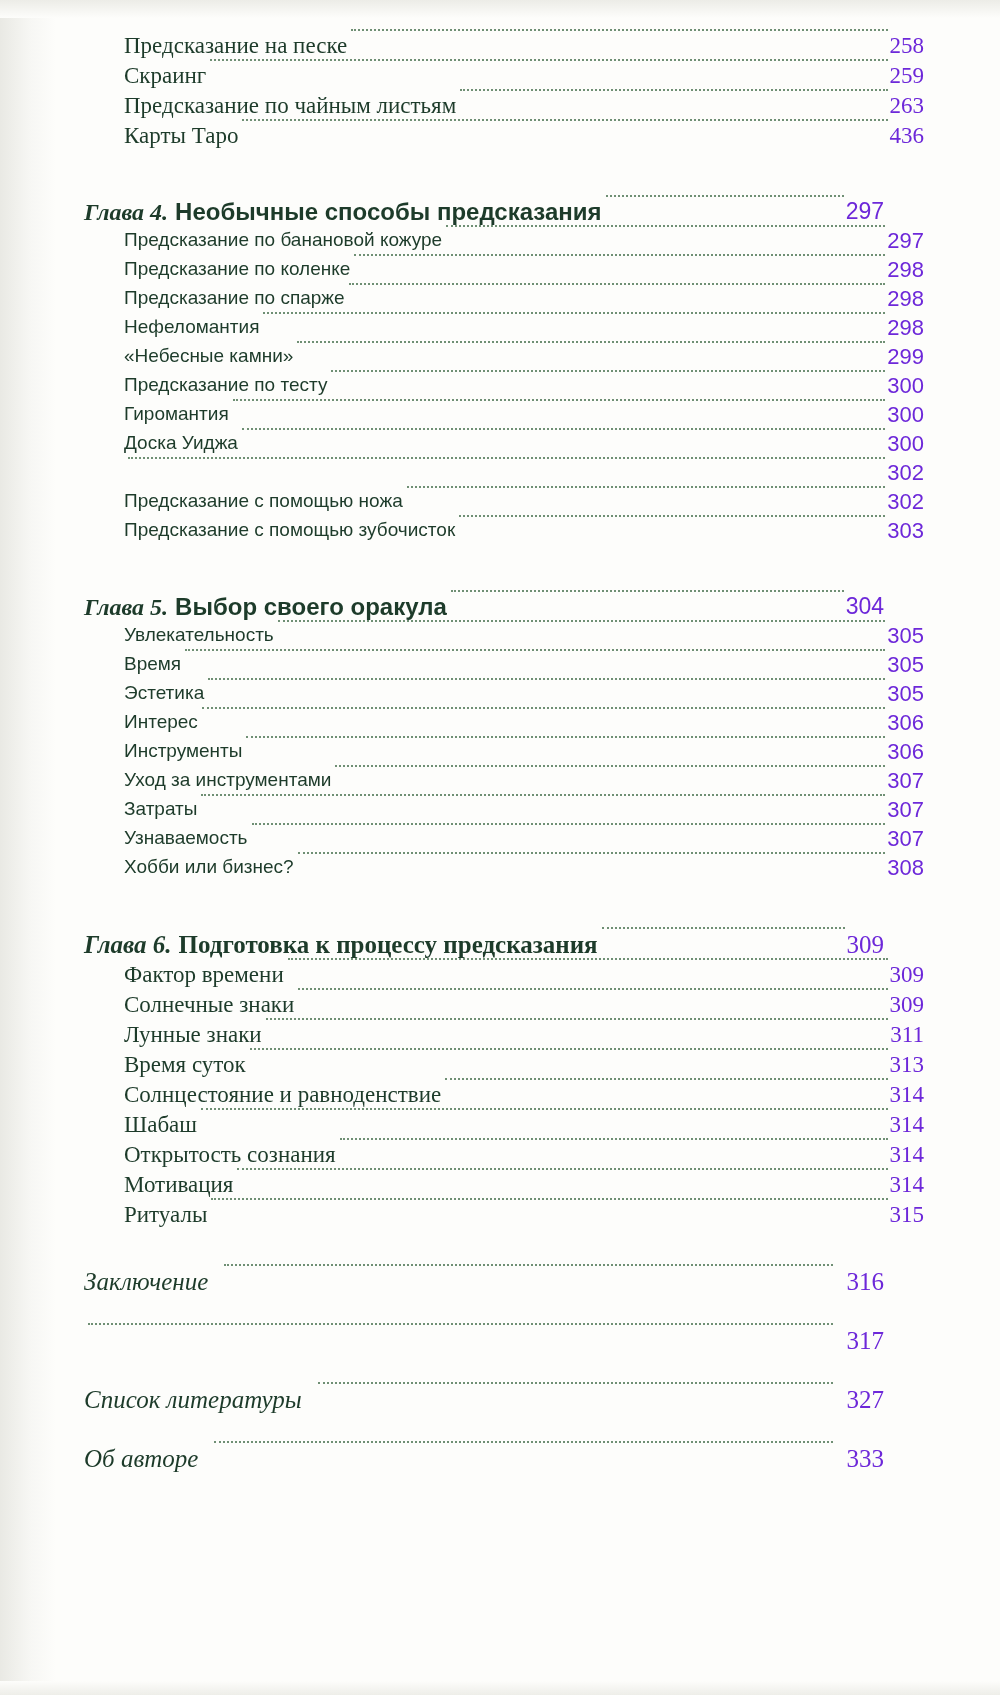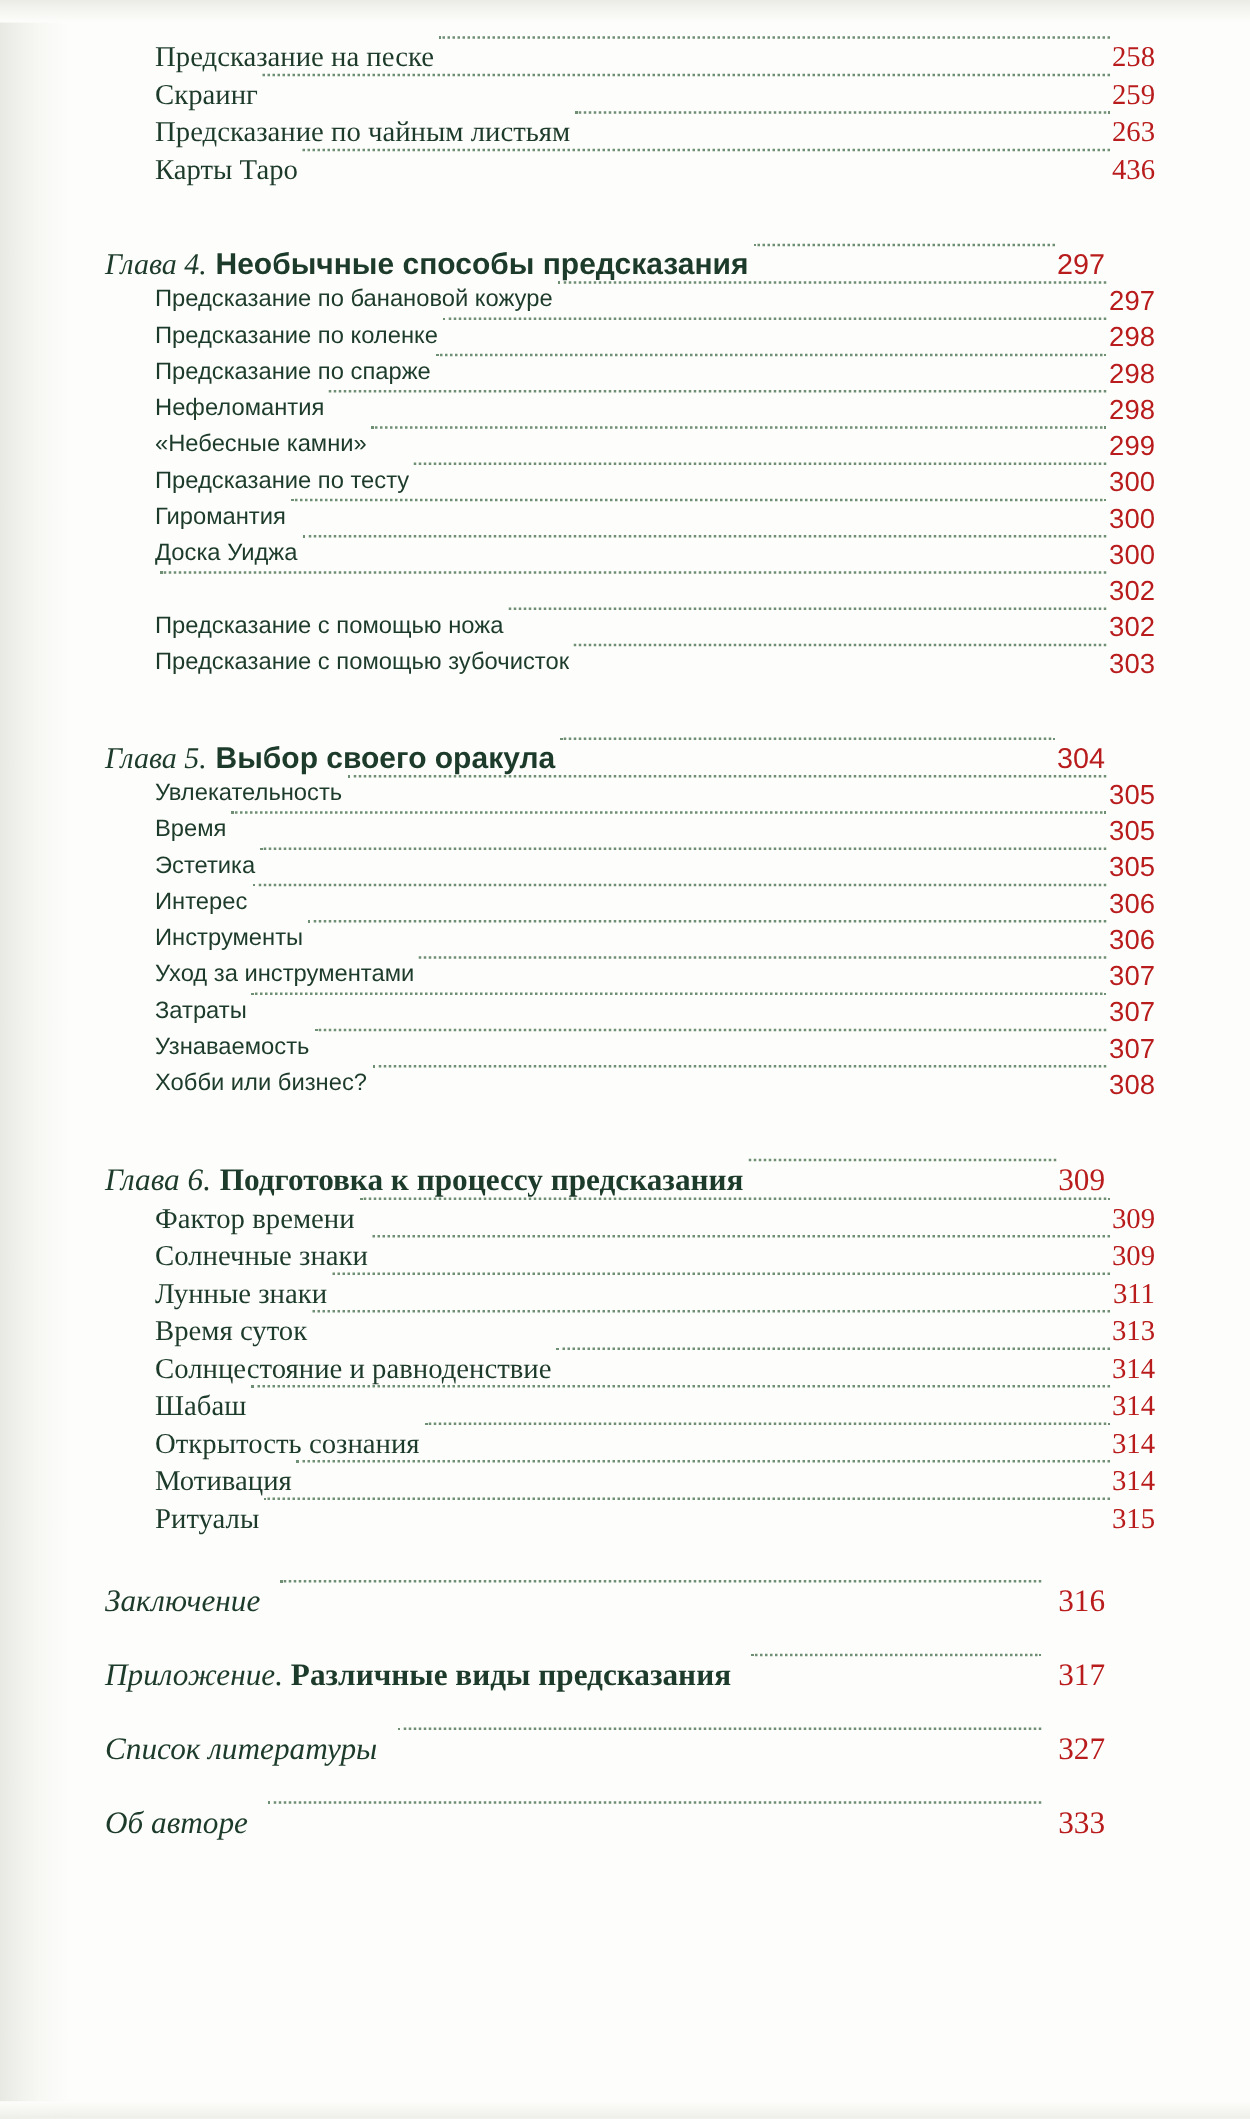--- a/index.html
+++ b/index.html
@@ -70,31 +70,31 @@
     margin: 0 2px 0 4px;
     border-bottom: 2px dotted #6f8f74;
     transform: translateY(-5px);
     height: 0;
     min-width: 12px;
   }
   .row .page-no {
     flex: 0 0 auto;
     white-space: nowrap;
     text-align: right;
-    color: #b91c1c;
+    color: #6d28d9;
   }
 
   
   .row.chapter {
     font-size: 25px;
     padding: 6px 0 2px 0;
   }
   .row.chapter .chap-prefix {
     font-style: italic;
-    font-weight: normal;
+    font-weight: bold;
     margin-right: 7px;
   }
   .row.chapter .chap-title {
     font-weight: bold;
   }
   .row.chapter .page-no {
     font-size: 25px;
     font-weight: normal;
   }
 
@@ -345,21 +345,20 @@
     <div class="group">
       <div class="row backmatter">
         <span class="label">Заключение</span>
         <span class="dots"></span>
         <span class="page-no">316</span>
       </div>
 
       <div class="gap-sm"></div>
 
       <div class="row backmatter">
-        <span class="label"><span>Приложение.</span> <span class="bold-part">Различные виды предсказания</span></span>
         <span class="dots"></span>
         <span class="page-no">317</span>
       </div>
 
       <div class="gap-sm"></div>
 
       <div class="row backmatter">
         <span class="label">Список литературы</span>
         <span class="dots"></span>
         <span class="page-no">327</span>

